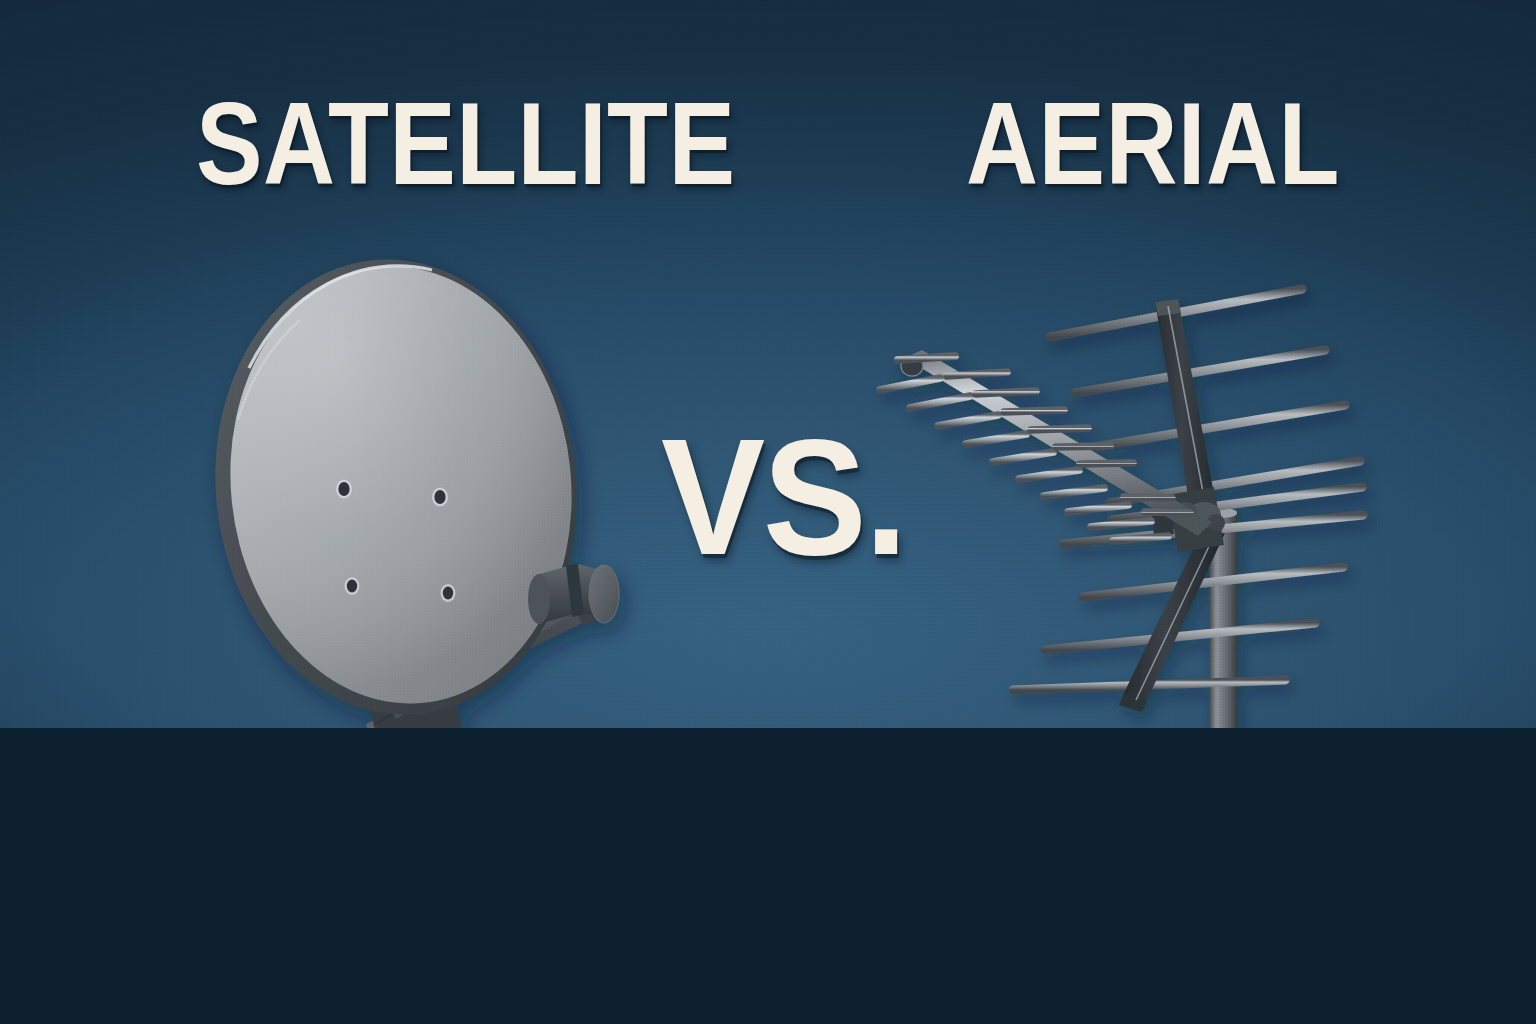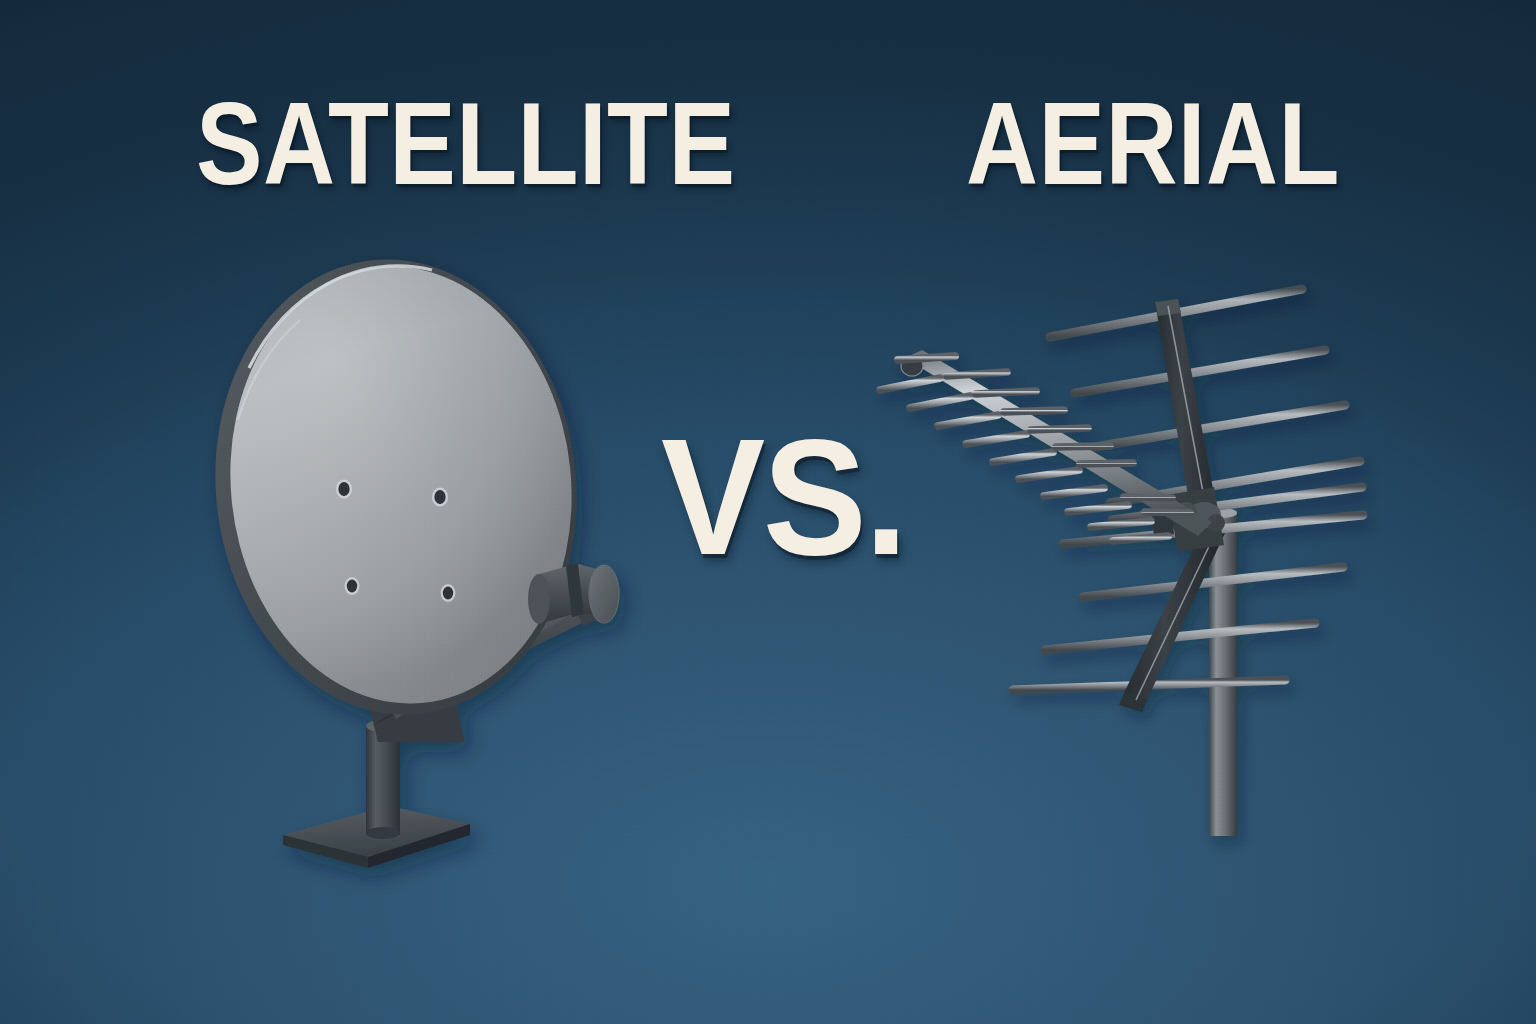--- a/index.html
+++ b/index.html
@@ -3,21 +3,21 @@
 <meta charset="utf-8">
 <style>
   html, body {
     margin: 0;
     padding: 0;
     background: #0d2030;
   }
   #stage {
     position: relative;
     width: 1536px;
-    height: 1024px;
+    height: 728px;
     overflow: hidden;
     font-family: "Liberation Sans", sans-serif;
     background: #24455f;
   }
 
   
   .bg-base {
     position: absolute;
     inset: 0;
     background:

